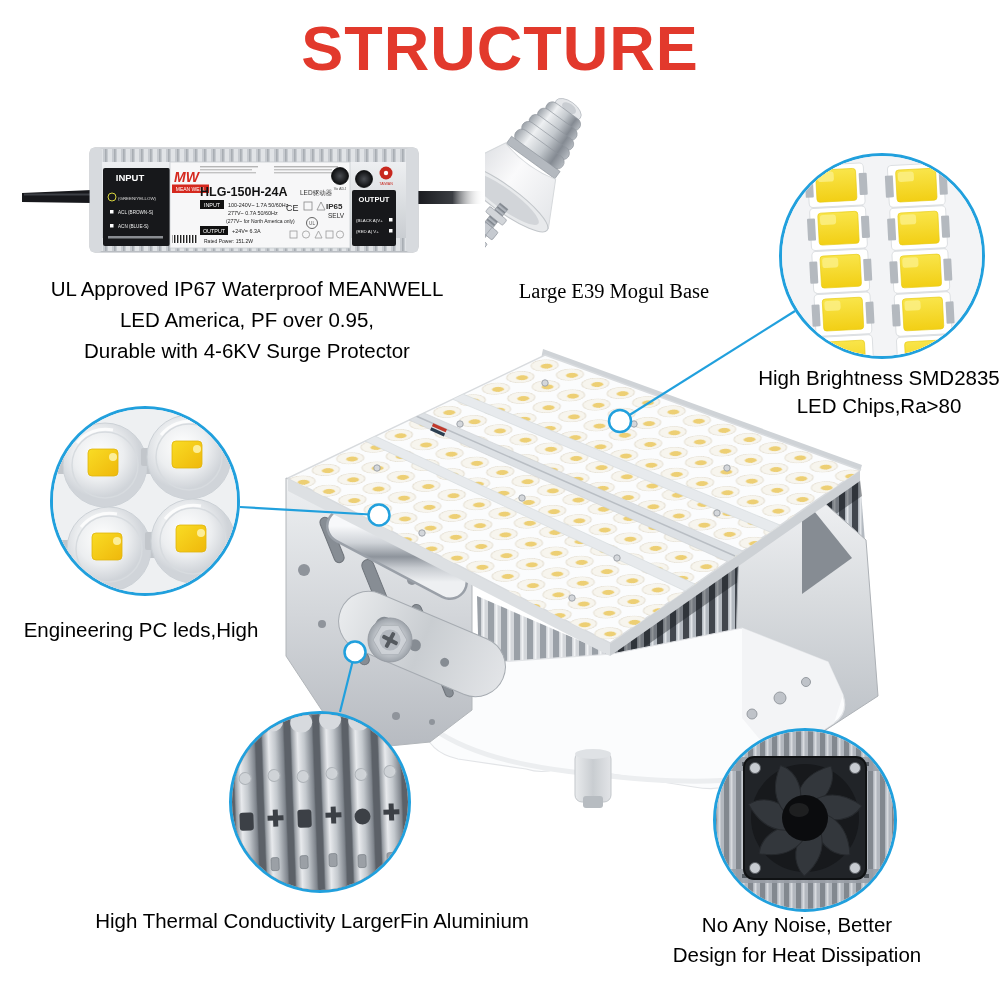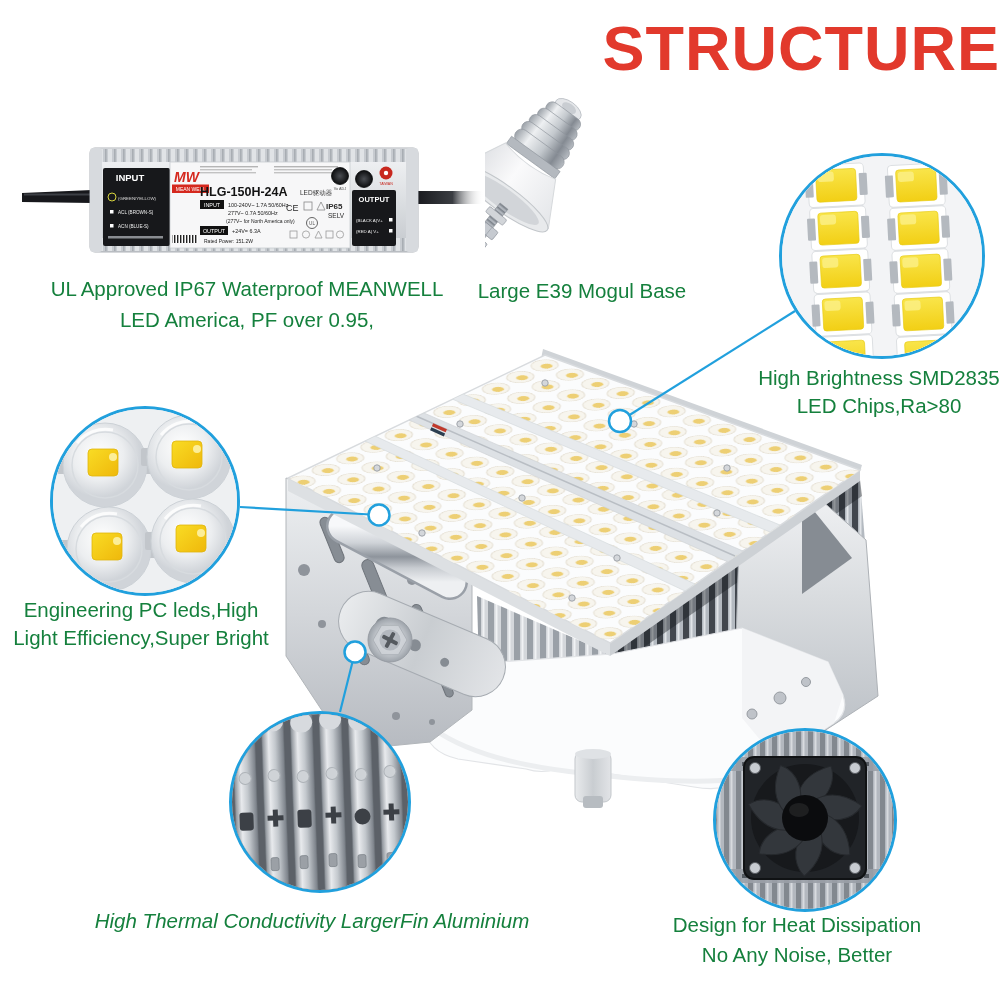--- a/index.html
+++ b/index.html
@@ -1,21 +1,21 @@
 <!DOCTYPE html>
 <html><head>
 <meta charset="utf-8">
 <style>
   html,body{margin:0;padding:0;background:#fff;}
   body{width:1000px;height:1000px;position:relative;overflow:hidden;
        font-family:"Liberation Sans",sans-serif;}
   .abs{position:absolute;}
-  .title{left:0;top:12px;width:1000px;text-align:right;
+  .title{left:0;top:12px;width:1000px;text-align:center;
          font-size:63px;font-weight:bold;color:#e2392c;letter-spacing:1px;z-index:1;}
-  .caption{color:#15803d;text-align:center;z-index:4;font-size:20.5px;line-height:30px;}
+  .caption{color:#000000;text-align:center;z-index:4;font-size:20.5px;line-height:30px;}
   .callout{border:3px solid #21a0dd;border-radius:50%;overflow:hidden;
            background:#f3f4f6;z-index:3;}
   .callout svg{display:block;}
   svg text{font-family:"Liberation Sans",sans-serif;}
   .overlay{left:0;top:0;z-index:5;pointer-events:none;}
   .photo{z-index:2;}
 </style>
 </head>
 <body>
 
@@ -126,20 +126,21 @@
     <text x="338" y="86" font-size="4.4" fill="#eee">(BLACK A)V+</text>
     <rect x="371" y="82" width="3.5" height="3.5" fill="#fff"></rect>
     <text x="338" y="97" font-size="4.4" fill="#eee">(RED A) V+</text>
     <rect x="371" y="93" width="3.5" height="3.5" fill="#fff"></rect>
   </g>
 </svg>
 
 <div class="abs caption" style="left:27px;top:273px;width:440px;line-height:31px;">
   <div>UL Approved IP67 Waterproof MEANWELL</div>
   <div>LED America, PF over 0.95,</div>
+  <div>Durable with 4-6KV Surge Protector</div>
 </div>
 
 <svg class="abs photo" style="left:485px;top:95px;" width="215" height="190" viewBox="0 0 215 190">
   <defs>
     <linearGradient id="threadGrad" x1="0" y1="0" x2="1" y2="0">
       <stop offset="0" stop-color="#9ba1a8"></stop>
         <stop offset="0.25" stop-color="#eef0f2"></stop>
       <stop offset="0.55" stop-color="#c3c8cd"></stop>
         <stop offset="0.8" stop-color="#848a92"></stop>
         <stop offset="1" stop-color="#b7bcc2"></stop>
@@ -171,21 +172,21 @@
       <rect x="-11" y="9" width="22" height="7" rx="1.5" fill="#d2d5d9" stroke="#979da4" stroke-width="0.7"></rect>
       <rect x="-12" y="24" width="24" height="10" rx="1.5" fill="#c6cad0" stroke="#8f959c" stroke-width="0.7"></rect>
       <line x1="-4" y1="24" x2="-4" y2="34" stroke="#9aa0a7" stroke-width="0.7"></line>
       <line x1="4" y1="24" x2="4" y2="34" stroke="#9aa0a7" stroke-width="0.7"></line>
       <rect x="-11" y="40" width="22" height="9" rx="1.5" fill="#ced2d7" stroke="#8f959c" stroke-width="0.7"></rect>
       <rect x="-4" y="54" width="8" height="7" fill="#aab0b6"></rect>
     </g>
   </g>
 </svg>
 
-<div class="abs caption" style="left:462px;top:276px;width:240px;">
+<div class="abs caption" style="left:494px;top:276px;width:240px;font-family:Liberation Serif, serif;">
   <div>Large E39 Mogul Base</div>
 </div>
 
 <svg class="abs photo" style="left:272px;top:328px;" width="610" height="490" viewBox="0 0 610 490">
   <defs>
     <pattern id="finPat" width="13" height="13" patternUnits="userSpaceOnUse">
       <rect width="13" height="13" fill="#42474e"></rect>
         <rect x="1" width="7" height="13" fill="#b4bac1"></rect>
         <rect x="2.5" width="2" height="13" fill="#e1e4e8"></rect>
     </pattern>
@@ -476,23 +477,22 @@
         <circle r="42" fill="url(#lensGrad)" stroke="#ccd1d6"></circle>
           <circle r="33" fill="none" stroke="#d7dbdf" stroke-width="1.5"></circle>
         <path d="M -28 -22 A 36 36 0 0 1 8 -35" fill="none" stroke="#fff" stroke-width="3" opacity="0.8"></path>
         <rect x="-17" y="-16" width="30" height="27" rx="4" fill="url(#chipGold2)" stroke="#dfb50c" stroke-width="0.8"></rect>
         <circle cx="8" cy="-8" r="4" fill="#fdf2a6" opacity="0.9"></circle>
       </g>
     </g>
   </svg>
 </div>
 
-<div class="abs caption" style="left:5px;top:596px;width:272px;line-height:28px;">
+<div class="abs caption" style="left:5px;top:616px;width:272px;line-height:28px;">
   <div>Engineering PC leds,High</div>
-  <div>Light Efficiency,Super Bright</div>
 </div>
 
 <div class="abs callout" style="left:229px;top:711px;width:176px;height:176px;">
   <svg width="176" height="176" viewBox="0 0 176 176">
     <defs>
       <linearGradient id="chromeV" x1="0" y1="0" x2="1" y2="0">
         <stop offset="0" stop-color="#878d94"></stop>
           <stop offset="0.3" stop-color="#e8eaed"></stop>
         <stop offset="0.6" stop-color="#c3c8cd"></stop>
           <stop offset="1" stop-color="#777d85"></stop>
@@ -548,21 +548,21 @@
           <g fill="#3c4046">
             <rect x="3" y="98" width="16" height="5"></rect>
             <rect x="8.5" y="92" width="5" height="17"></rect>
           </g>
           <rect x="5" y="141" width="8" height="13" rx="2" fill="#9ba0a6" stroke="#70767d" stroke-width="0.6"></rect>
         </g>
     </g>
   </svg>
 </div>
 
-<div class="abs caption" style="left:57px;top:906px;width:510px;line-height:30px;font-style:italic;">
+<div class="abs caption" style="left:57px;top:906px;width:510px;line-height:30px;">
   <div>High Thermal Conductivity LargerFin Aluminium</div>
 </div>
 
 <div class="abs callout" style="left:713px;top:728px;width:178px;height:178px;">
   <svg width="178" height="178" viewBox="0 0 178 178">
     <defs>
       <pattern id="finPatF" width="12" height="12" patternUnits="userSpaceOnUse">
         <rect width="12" height="12" fill="#82888f"></rect>
           <rect x="1" width="7" height="12" fill="#b3b8bf"></rect>
           <rect x="2.5" width="2" height="12" fill="#d8dbdf"></rect>
@@ -603,22 +603,22 @@
         <use href="#bladeP" transform="rotate(257)"></use>
           <use href="#bladeP" transform="rotate(308.4)"></use>
       </g>
       <circle r="23" fill="#0b0c0e"></circle>
       <ellipse cx="-6" cy="-8" rx="10" ry="7" fill="#ffffff" opacity="0.08"></ellipse>
     </g>
   </svg>
 </div>
 
 <div class="abs caption" style="left:637px;top:910px;width:320px;line-height:30px;">
+  <div>No Any Noise, Better</div>
   <div>Design for Heat Dissipation</div>
-  <div>No Any Noise, Better</div>
 </div>
 
 <svg class="abs overlay" width="1000" height="1000" viewBox="0 0 1000 1000">
   <g stroke="#21a0dd" stroke-width="2.2" fill="none">
     <line x1="620" y1="421" x2="795" y2="311"></line>
     <line x1="240" y1="507" x2="379" y2="515"></line>
     <line x1="355" y1="652" x2="340" y2="712"></line>
   </g>
   <g fill="#ffffff" stroke="#21a0dd" stroke-width="2.5">
     <circle cx="620" cy="421" r="11"></circle>

